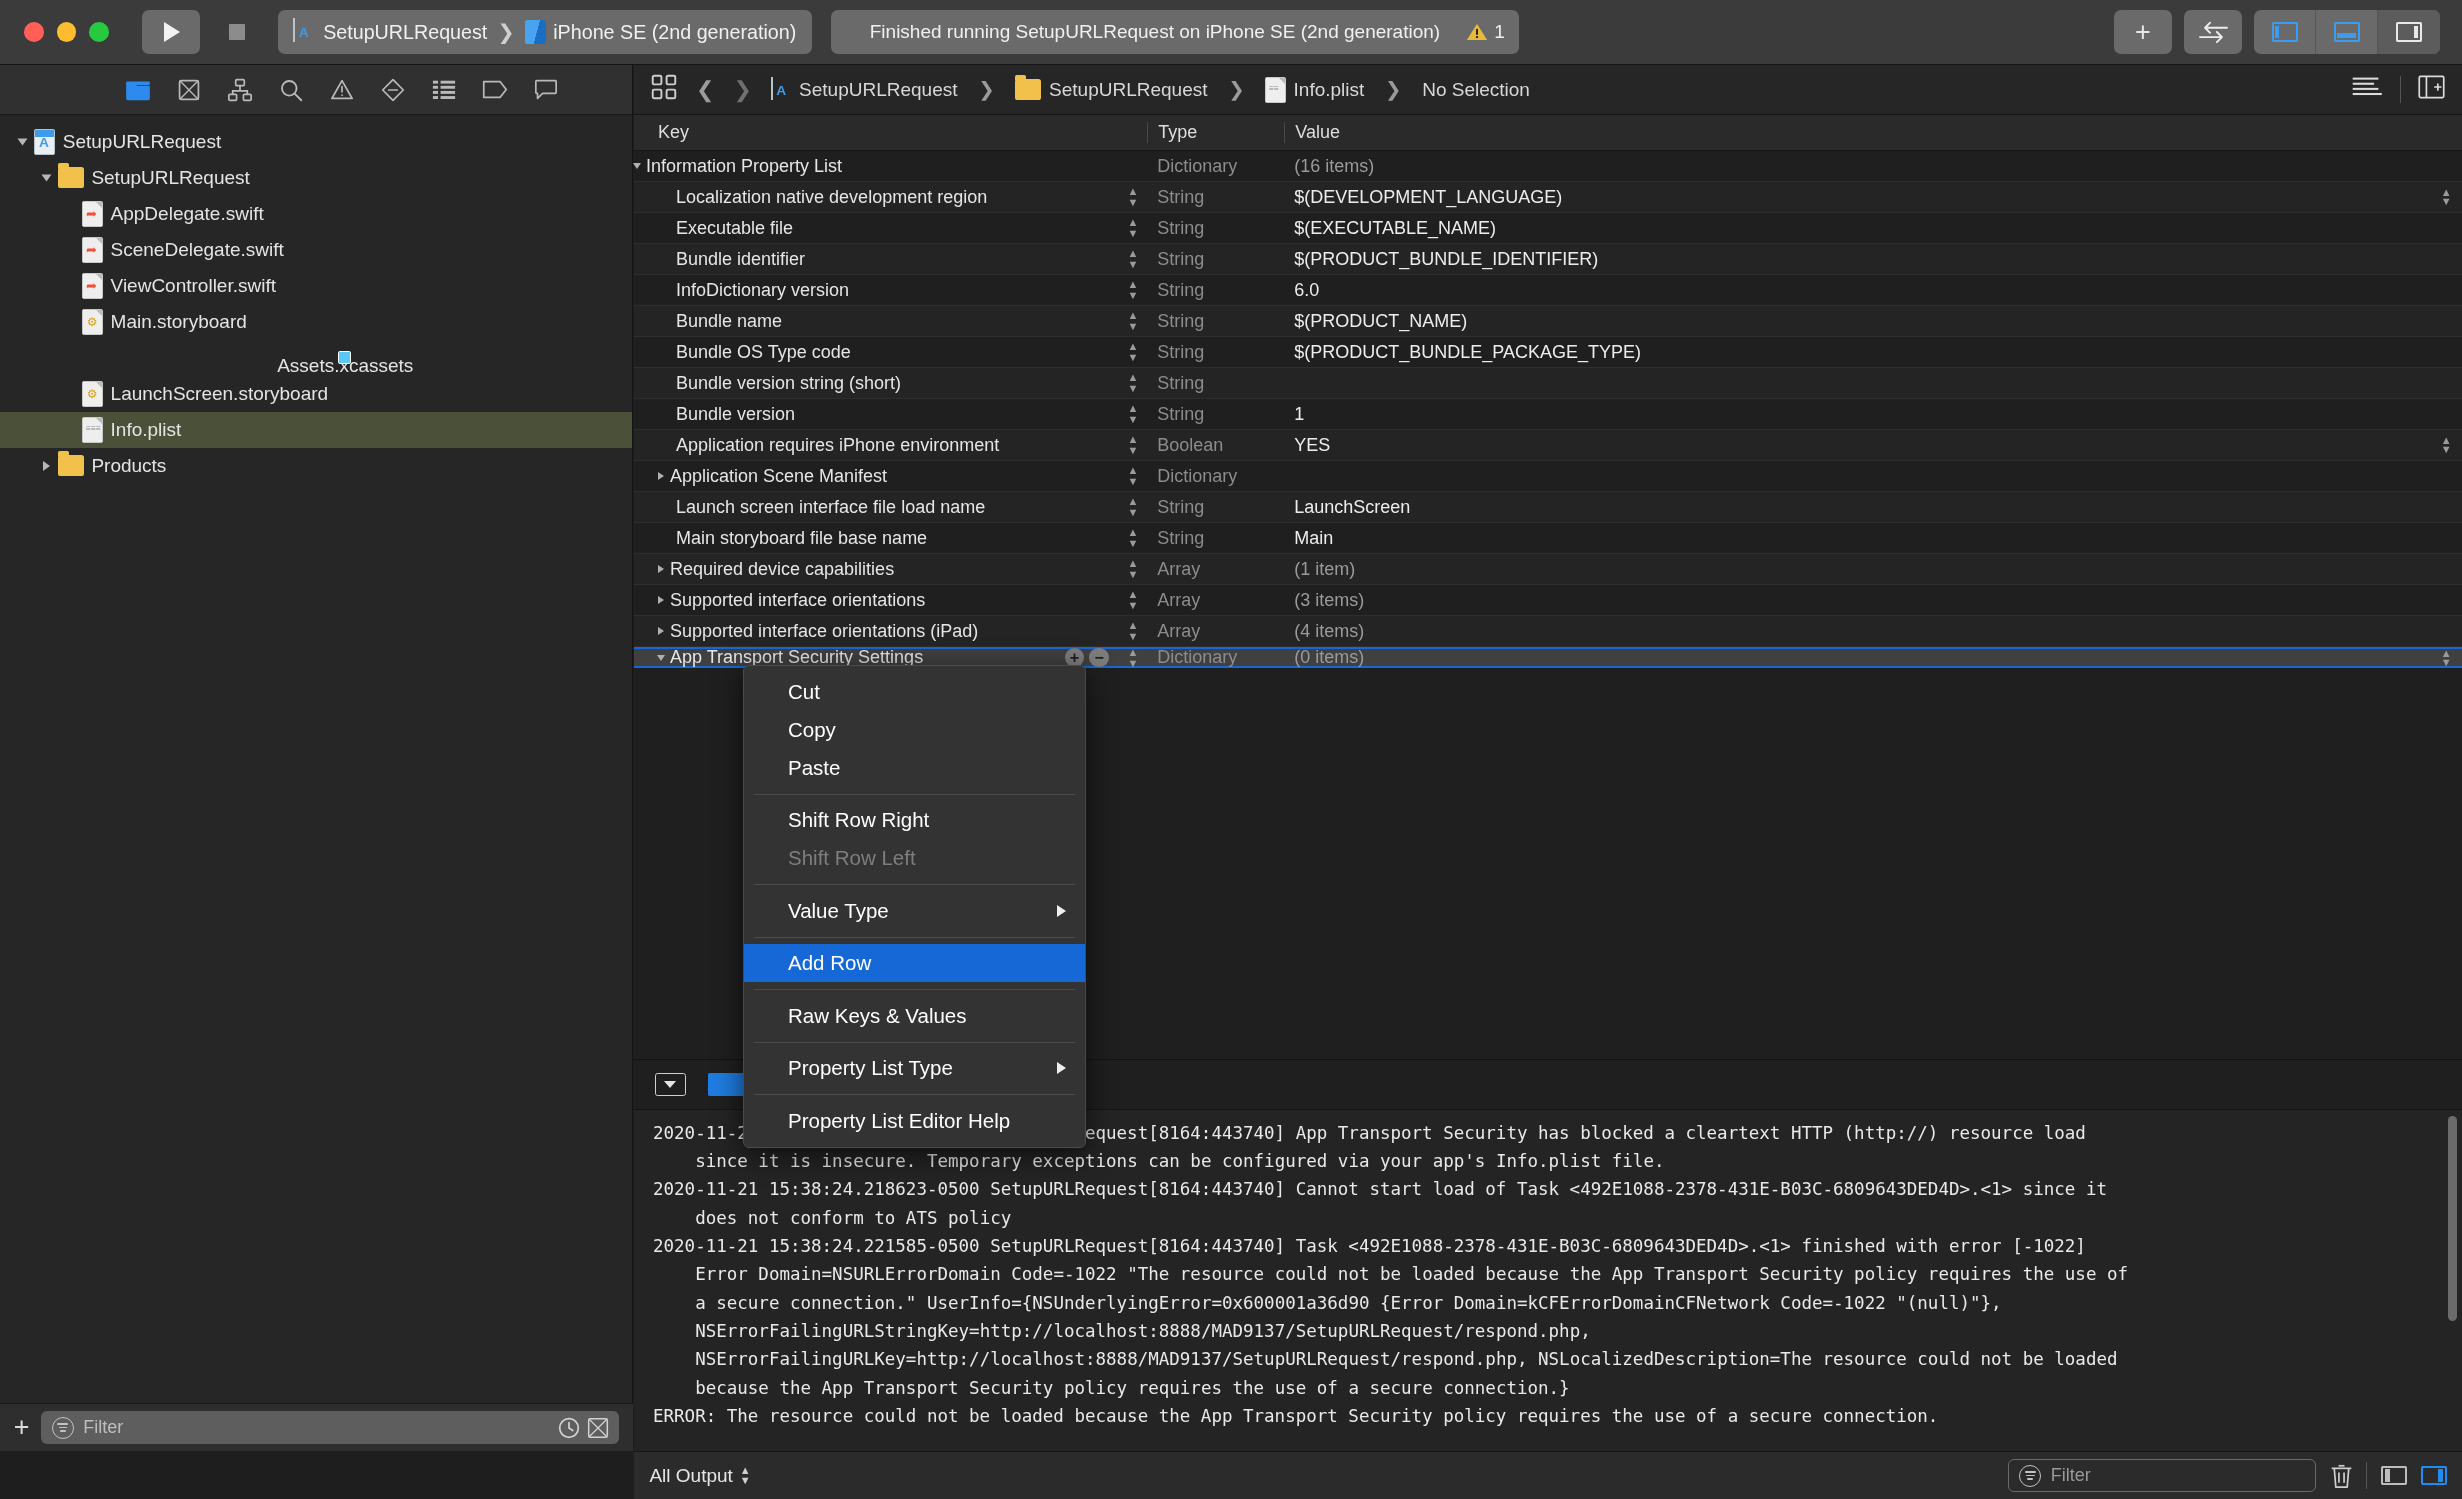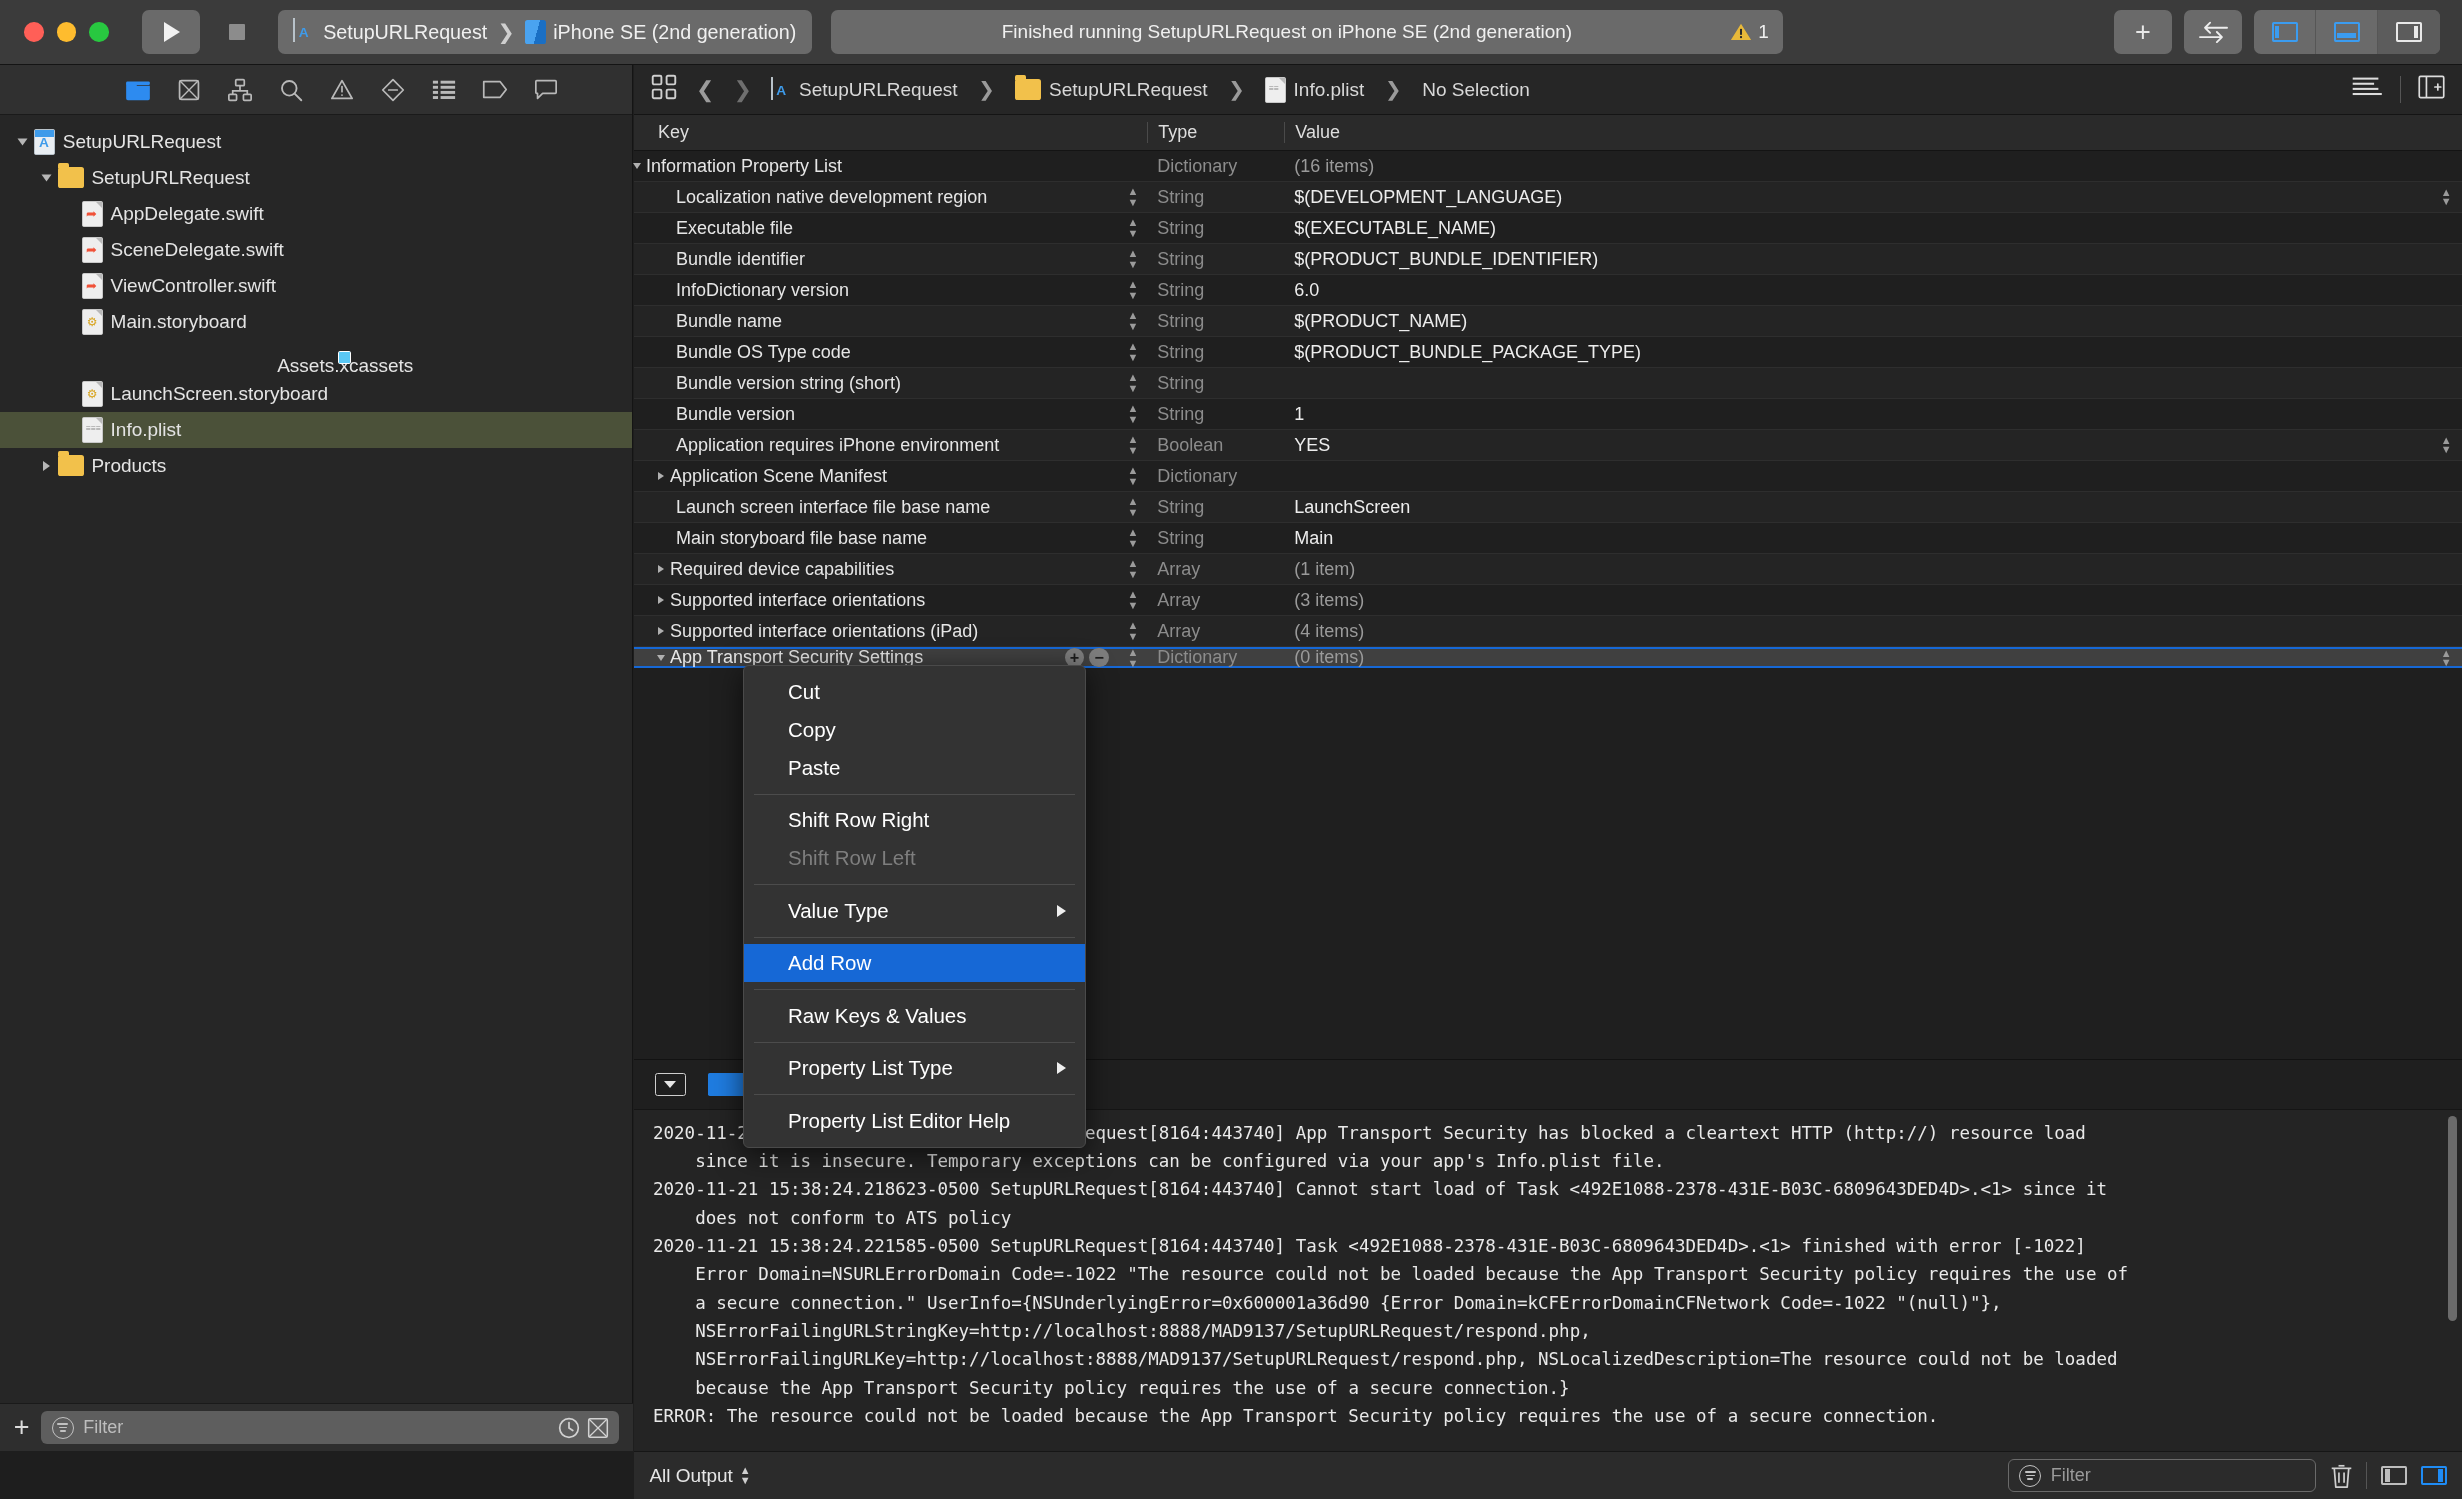--- a/index.html
+++ b/index.html
@@ -45,21 +45,21 @@
     height: 44px; background: #6a6a6a; border-radius: 6.8px;
     display: flex; align-items: center; padding: 0 15.4px; gap: 7.7px;
     color: #f0f0f0; font-size: 19.7px; white-space: nowrap;
   }
   .sep-chev { color: #cfcfcf; font-size: 20.5px; margin: 0 2.6px; font-weight: 300; }
 
   .status-pill {
     height: 44px; background: #6a6a6a; border-radius: 6.8px;
     display: flex; align-items: center; justify-content: space-between;
     padding: 0 13.7px; color: #f0f0f0; font-size: 19px;
-    margin-left: 19px; width: 952px; position: relative;
+    margin-left: 19px; width: 688px; position: relative;
   }
   .status-pill .stxt { flex: 1; text-align: center; }
   .warn-badge {
     display: flex; align-items: center; gap: 6.8px;
     font-size: 19px; color: #f0f0f0;
   }
 
   .right-tools { margin-left: auto; display: flex; align-items: center; gap: 12px; margin-right: 22px; }
   .seg-group { display: flex; background: #6a6a6a; border-radius: 6.8px; overflow: hidden; }
   .seg {
@@ -720,21 +720,21 @@
           <span class="stepper">
             <span>▲</span>
             <span>▼</span>
           </span>
         </div>
         <div class="p-type"><span>Dictionary</span></div>
       </div>
       <div class="prow alt">
         <div class="p-key indent1">
           <span style="width:12px;display:inline-block;"></span>
-          <span class="p-key-text">Launch screen interface file base name</span>
+          <span class="p-key-text">Launch screen interface file load name</span>
           <span class="stepper">
             <span>▲</span>
             <span>▼</span>
           </span>
         </div>
         <div class="p-type"><span>String</span></div>
         <div class="p-val" style=""><span>LaunchScreen</span></div>
       </div>
       <div class="prow">
         <div class="p-key indent1">

